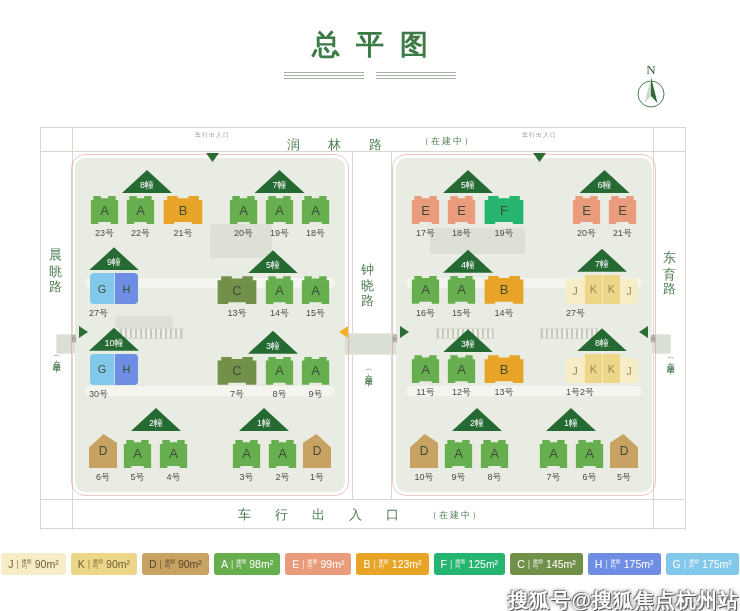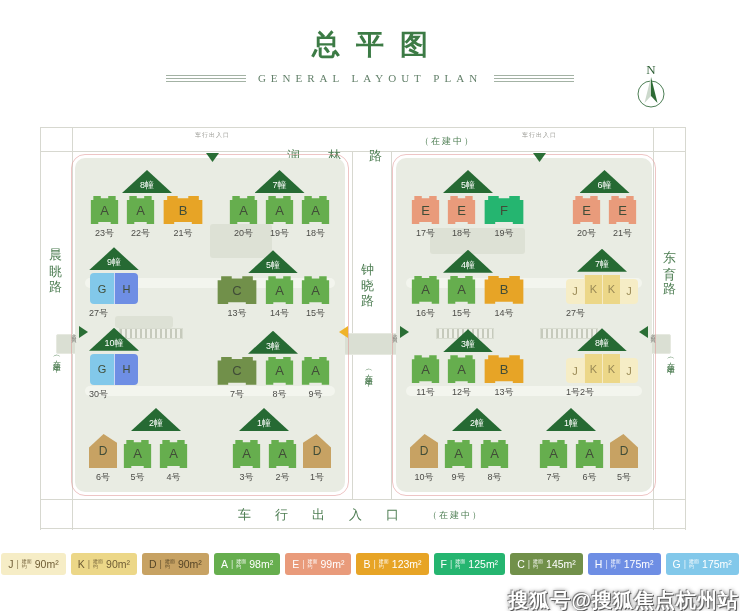--- a/index.html
+++ b/index.html
@@ -92,21 +92,20 @@
   #watermark{position:absolute;right:1px;top:587px;font-size:20px;font-weight:700;color:#fff;
              letter-spacing:1px;
              text-shadow:1px 1px 0 #5a5a5a,-1px -1px 0 #8a8a8a,0 0 4px rgba(0,0,0,.75)}
 </style>
 <style>.bA{background:#66ae4e}.bB{background:#e7a426}.bC{background:#71904a}.bD{background:#c7a263}.bE{background:#e99b7b}.bF{background:#25b570}.bG{background:#82c8ea}.bH{background:#6e8ee4}.bJ{background:#f6edc6}.bK{background:#ecd788}</style></head>
 <body>
 
 <div id="title">总平图</div>
 <div id="subtitle-row">
   <div class="deco-lines"></div>
-  <div id="subtitle">GENERAL LAYOUT PLAN</div>
   <div class="deco-lines"></div>
 </div>
 
 <svg id="compass" viewBox="0 0 42 58">
   <text x="21" y="14" text-anchor="middle" font-family="Liberation Serif,serif" font-size="13" fill="#2e5f36">N</text>
   <circle cx="21" cy="34" r="13" fill="none" stroke="#3a7043" stroke-width="0.9"></circle>
   <polygon points="21,17 27.5,43 21,36" fill="#2e6b35"></polygon>
   <polygon points="21,17 14.5,43 21,36" fill="#ccd9cc"></polygon>
 </svg>
 
@@ -114,21 +113,21 @@
 <div class="rline h" style="top:151px"></div>
 <div class="rline h" style="top:499px"></div>
 <div class="rline h" style="top:528px"></div>
 <div class="rline v" style="left:40px"></div>
 <div class="rline v" style="left:72px"></div>
 <div class="rline v" style="left:653px"></div>
 <div class="rline v" style="left:685px"></div>
 <div class="rline v" style="left:352px;top:152px;height:348px"></div>
 <div class="rline v" style="left:391px;top:152px;height:348px"></div>
 
-<div class="roadlab" style="top:147px;left:287px;letter-spacing:28px">润林路</div>
+<div class="roadlab" style="top:136px;left:287px;letter-spacing:28px">润林路</div>
 <div class="roadlab small" style="top:135px;left:420px">（在建中）</div>
 <div class="roadlab" style="top:506px;left:238px;letter-spacing:24px">车行出入口</div>
 <div class="roadlab small" style="top:509px;left:428px">（在建中）</div>
 <div class="roadlab vert" style="left:46px;top:238px">晨眺路</div>
 <div class="roadlab vert small" style="left:50px;top:352px">（在建中）</div>
 <div class="roadlab vert" style="left:358px;top:252px">钟晓路</div>
 <div class="roadlab vert small" style="left:362px;top:366px">（在建中）</div>
 <div class="roadlab vert" style="left:660px;top:240px">东育路</div>
 <div class="roadlab vert small" style="left:664px;top:354px">（在建中）</div>
 

